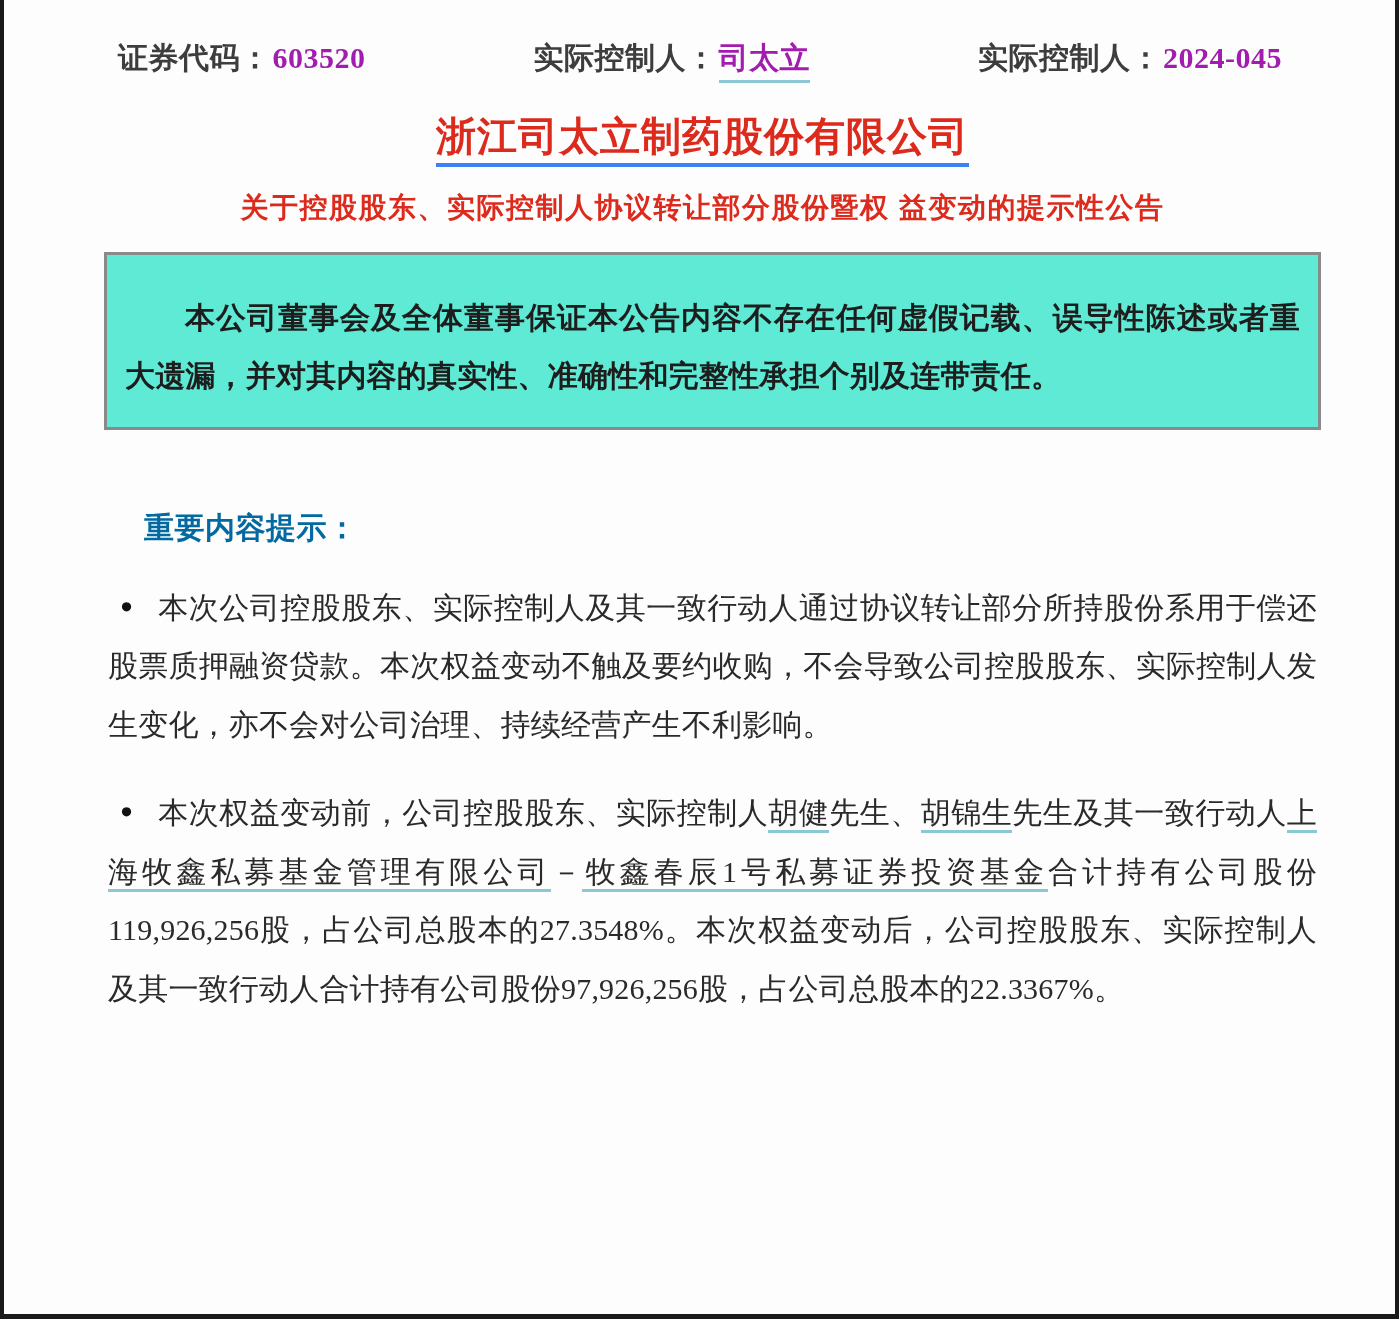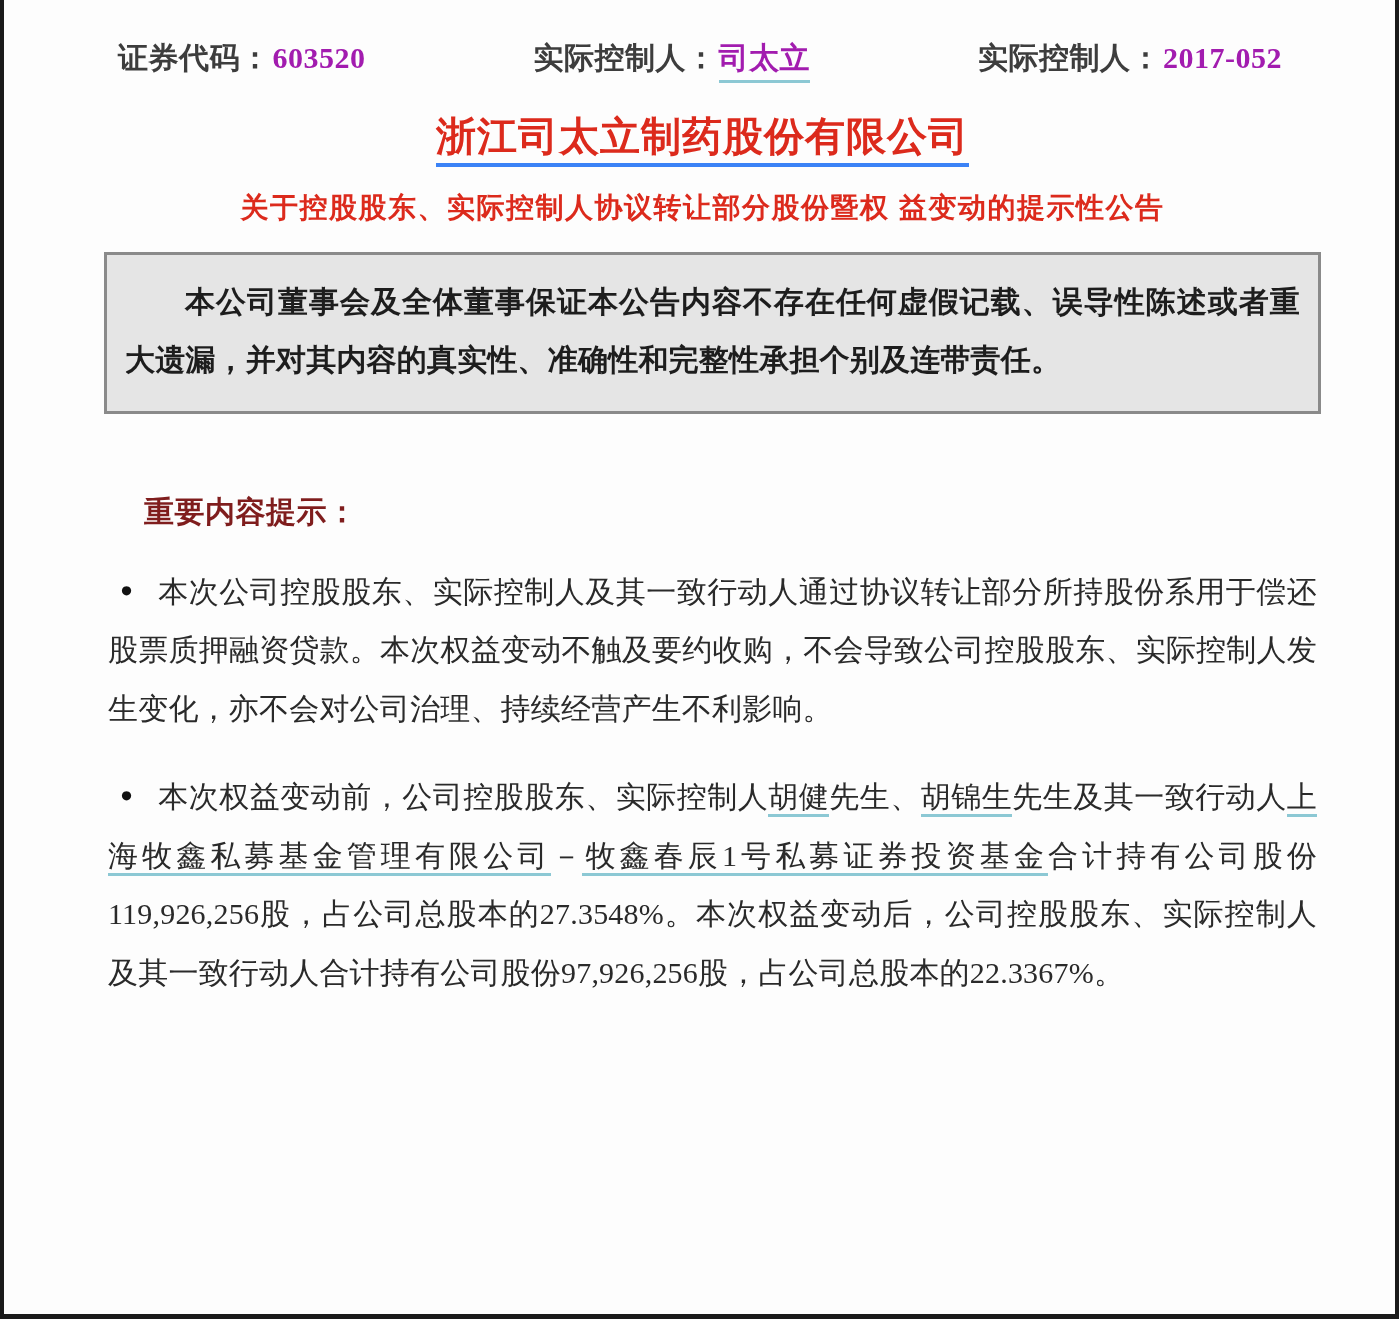--- a/index.html
+++ b/index.html
@@ -72,22 +72,22 @@
     line-height: 1.62;
     letter-spacing: 1.5px;
     margin-top: 18px;
     padding: 0 48px;
   }
 
   
   .disclaimer-box {
     margin: 22px 10px 0 30px;
     border: 3px solid #8a8a8a;
-    background: #e5e5e5;
-    padding: 18px 18px 22px 18px;
+    background: #5eead4;
+    padding: 34px 18px 22px 18px;
     box-sizing: border-box;
   }
   .disclaimer-text {
     font-size: 30px;
     line-height: 1.92;
     color: #1d1d1d;
     font-weight: 700;
     text-align: justify;
     text-justify: inter-ideograph;
     text-indent: 2em;
@@ -96,21 +96,21 @@
   }
 
   
   .body-block {
     margin-top: 78px;
     padding: 0 14px 0 34px;
   }
   .section-heading {
     font-size: 30px;
     font-weight: 700;
-    color: #7f1d1d;
+    color: #0369a1;
     letter-spacing: 0.5px;
     margin: 0 0 12px 36px;
     font-family: "Liberation Serif", "DejaVu Serif", serif;
   }
   .bullet-para {
     position: relative;
     font-size: 30px;
     line-height: 1.95;
     color: #2a2a2a;
     text-align: justify;
@@ -145,21 +145,21 @@
       <span class="hdr-item hdr-code">
         <span class="hdr-label">证券代码：</span>
         <span class="hdr-value">603520</span>
       </span>
       <span class="hdr-item hdr-abbr">
         <span class="hdr-label">实际控制人：</span>
         <span class="hdr-value link">司太立</span>
       </span>
       <span class="hdr-item hdr-num">
         <span class="hdr-label">实际控制人：</span>
-        <span class="hdr-value">2017-052</span>
+        <span class="hdr-value">2024-045</span>
       </span>
     </div>
 
     <div class="title-block">
       <div>
         <span class="title-company">浙江司太立制药股份有限公司</span>
       </div>
       <div class="title-main">
         <span>关于控股股东、实际控制人协议转让部分股份暨权</span>
         <span>益变动的提示性公告</span>

